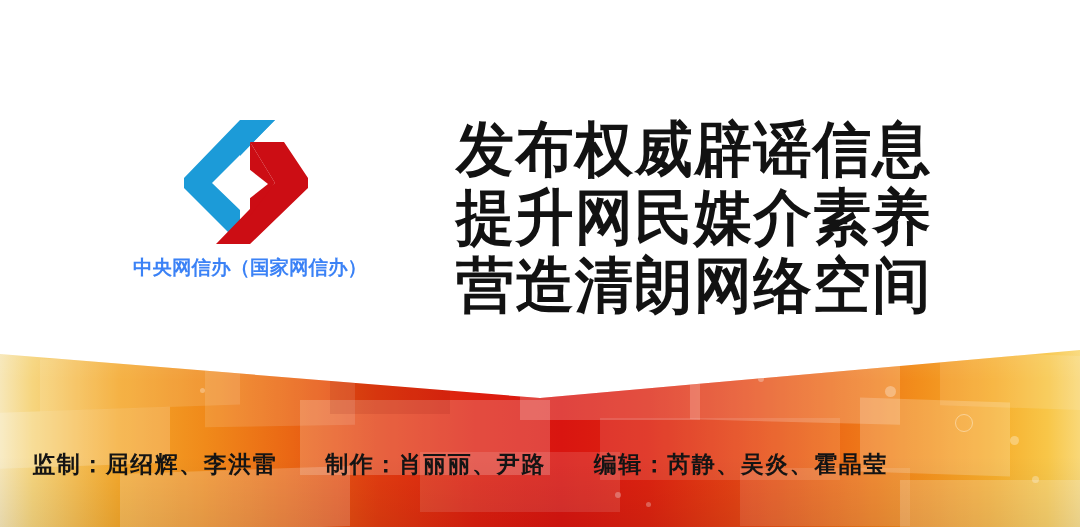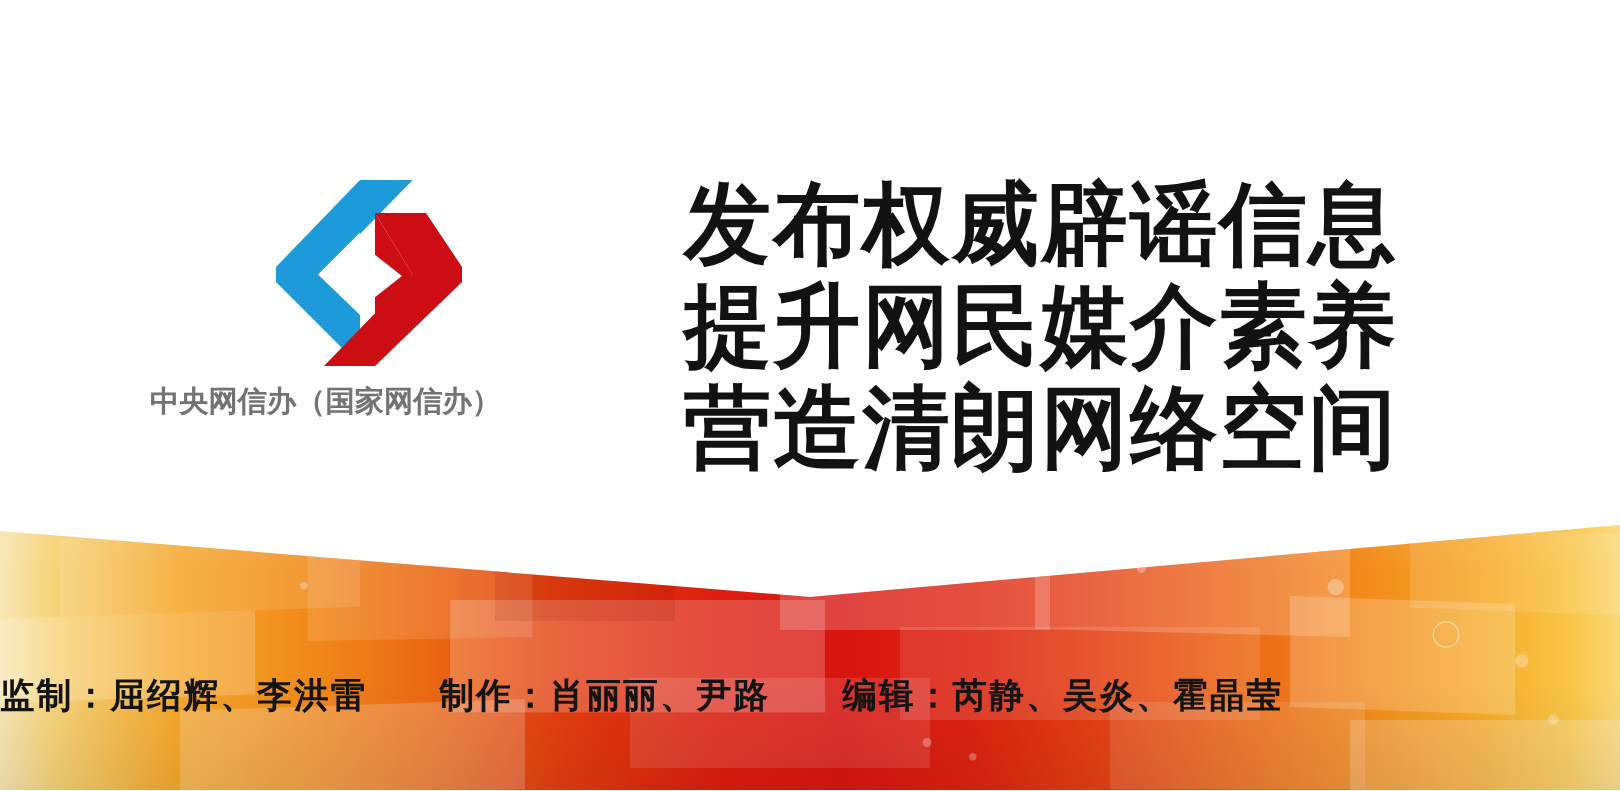--- a/index.html
+++ b/index.html
@@ -45,40 +45,39 @@
     width: 130px;
     height: 128px;
   }
   .emblem-mark svg { display: block; }
 
   .emblem-text {
     position: absolute;
     left: 0px;
     top: 138px;
     width: 300px;
-    text-align: left;
+    text-align: center;
     font-family: "DejaVu Sans", "Liberation Sans", sans-serif;
     font-weight: bold;
-    color: #737373;
+    color: #3b82f6;
     line-height: 1.22;
     letter-spacing: 0px;
   }
   .emblem-text .ln {
     display: block;
     font-size: 19.5px;
     white-space: nowrap;
   }
 
   
   .headline {
     position: absolute;
-    left: 432px;
+    left: 456px;
     top: 114px;
     width: 500px;
-    text-align: right;
   }
   .headline .hl {
     display: block;
     font-family: "DejaVu Serif", "Liberation Serif", serif;
     font-weight: bold;
     font-size: 58px;
     line-height: 68px;
     color: #121212;
     letter-spacing: 1.5px;
     white-space: nowrap;
@@ -150,20 +149,21 @@
 
   
   .credits {
     position: absolute;
     left: 0;
     top: 444px;
     width: 920px;
     height: 40px;
     display: flex;
     align-items: center;
+    justify-content: center;
     gap: 48px;
     z-index: 6;
   }
   .credit {
     font-family: "DejaVu Serif", "Liberation Serif", serif;
     font-weight: bold;
     font-size: 23px;
     line-height: 30px;
     color: #141414;
     letter-spacing: 1.5px;

